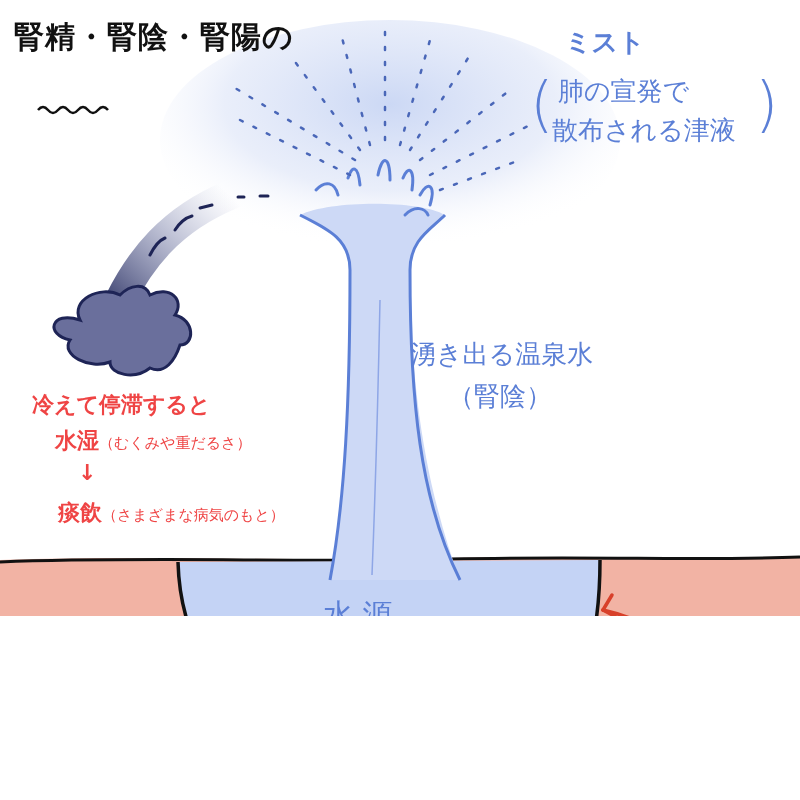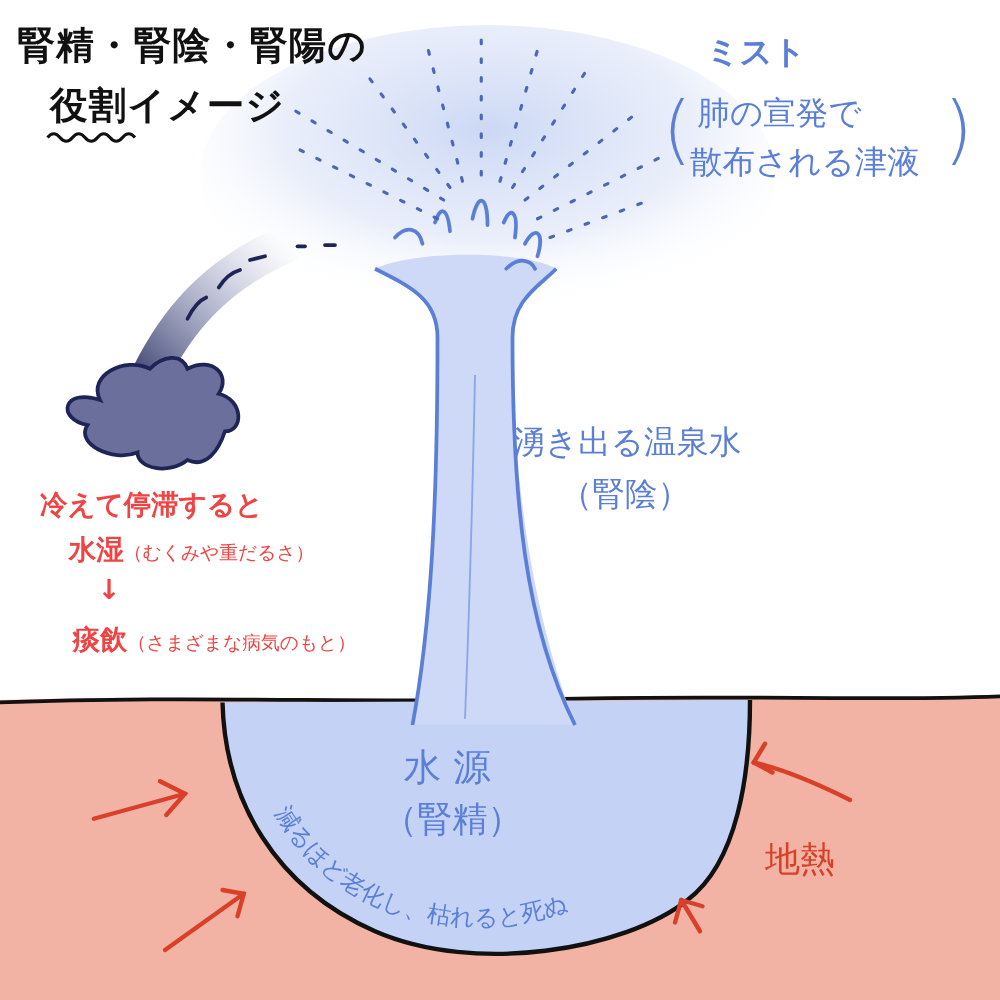--- a/index.html
+++ b/index.html
@@ -1,16 +1,16 @@
 <!DOCTYPE html>
 <html><head>
 <meta charset="utf-8">
 <style>
   html,body{margin:0;padding:0;background:#fff;}
-  #canvas{position:relative;width:800px;height:800px;overflow:hidden;background:#ffffff;font-family:"DejaVu Sans",sans-serif;}
+  #canvas{position:relative;width:800px;height:616px;overflow:hidden;background:#ffffff;font-family:"DejaVu Sans",sans-serif;}
   svg.bg{position:absolute;left:0;top:0;}
   .t{position:absolute;white-space:nowrap;line-height:1.15;}
   .black{color:#111;}
   .navy{color:#ef4444;}
   .blue{color:#5b7fd6;}
   .red{color:#d8402a;}
   .title{font-size:30px;font-weight:bold;letter-spacing:1px;}
   .sub{font-size:27px;font-weight:bold;}
   .mist{font-size:26px;}
   .navytxt{font-size:22px;font-weight:bold;}
@@ -89,21 +89,20 @@
       <path d="M680,640 C650,625 625,615 603,610"></path>
         <path d="M603,610 L612,595"></path>
         <path d="M603,610 L618,618"></path>
       <path d="M560,745 L545,720"></path>
         <path d="M545,720 L540,738"></path>
         <path d="M545,720 L562,725"></path>
     </g>
   </svg>
 
   <div class="t black title" style="left:14px;top:20px;">腎精・腎陰・腎陽の</div>
-  <div class="t black title" style="left:40px;top:68px;">役割イメージ</div>
   <svg class="wave" style="left:36px;top:104px;" width="80" height="12">
       <path d="M2,6 Q7,0 12,6 T22,6 T32,6 T42,6 T52,6 T62,6 T72,6" stroke="#111" stroke-width="2.5" fill="none"></path>
     </svg>
 
   <div class="t blue mist" style="left:565px;top:28px;font-weight:bold;">ミスト</div>
   <div class="t blue" style="left:530px;top:70px;font-size:60px;font-weight:200;">(</div>
   <div class="t blue mist" style="left:558px;top:77px;">肺の宣発で</div>
   <div class="t blue mist" style="left:552px;top:116px;">散布される津液</div>
   <div class="t blue" style="left:755px;top:70px;font-size:60px;font-weight:200;">)</div>
 

